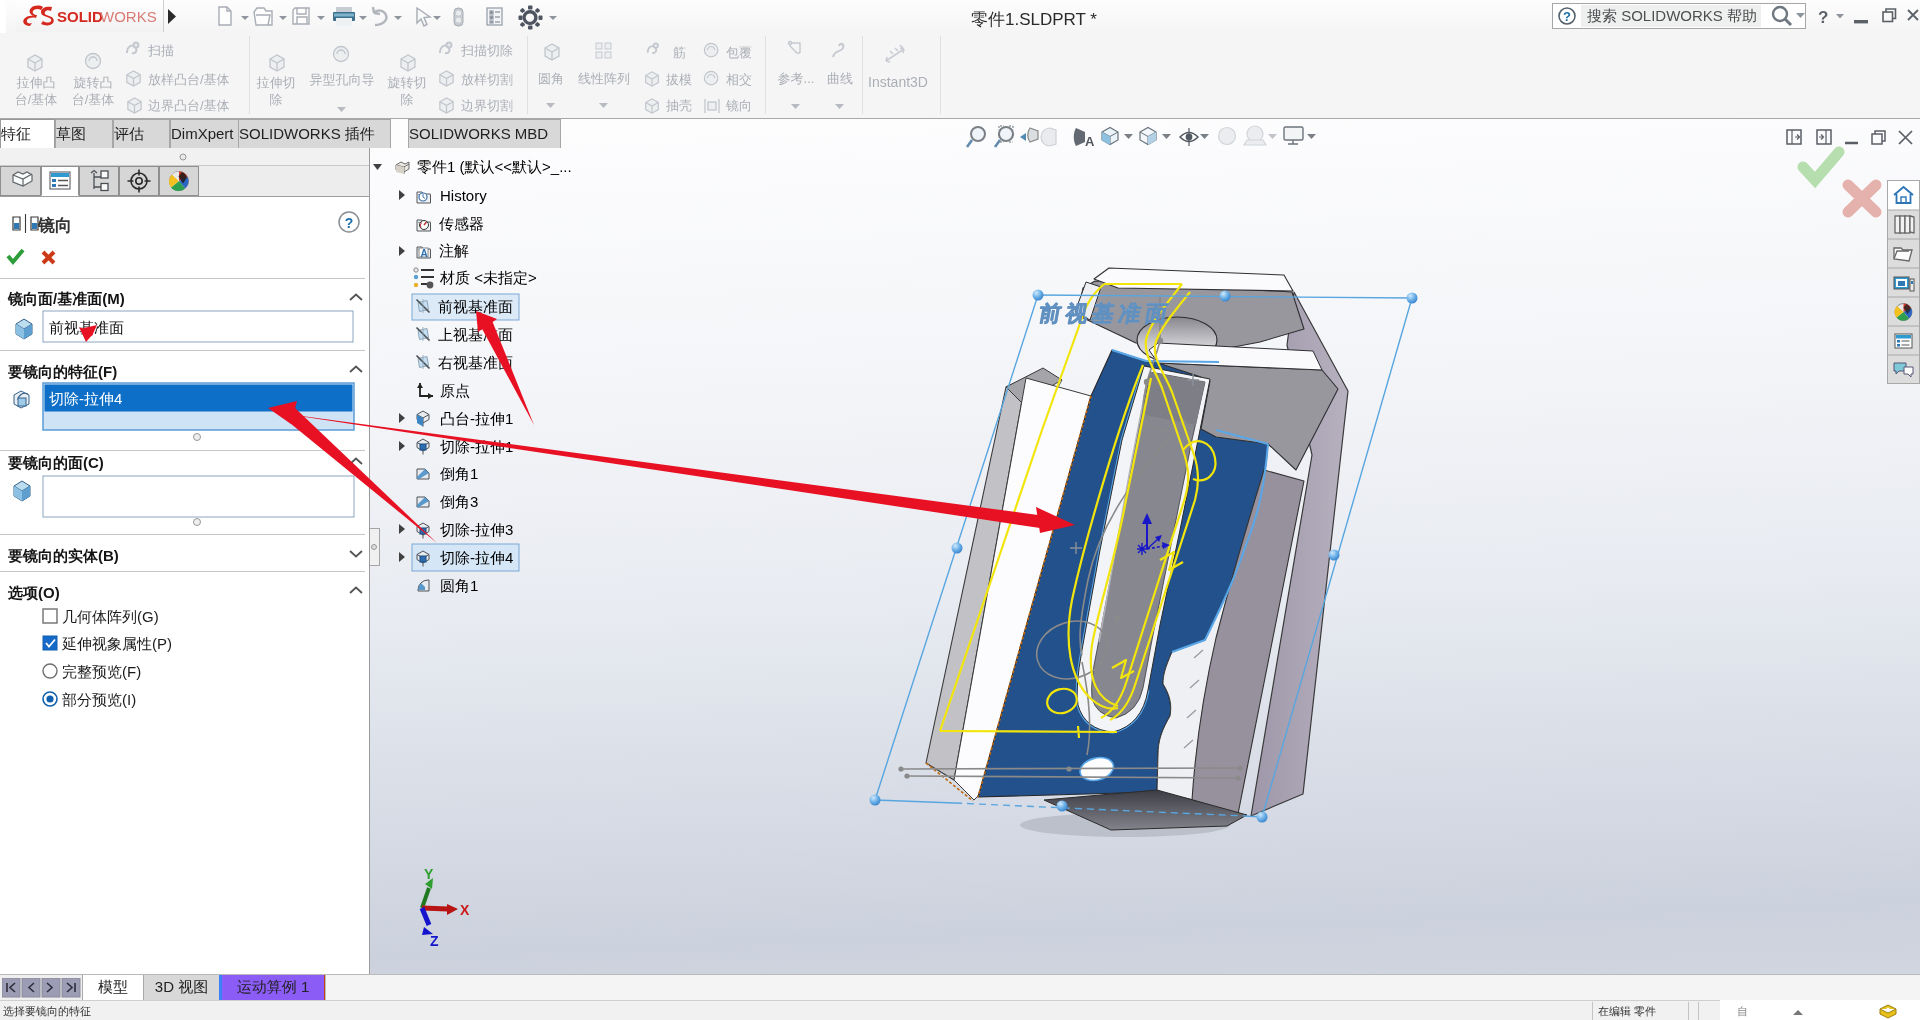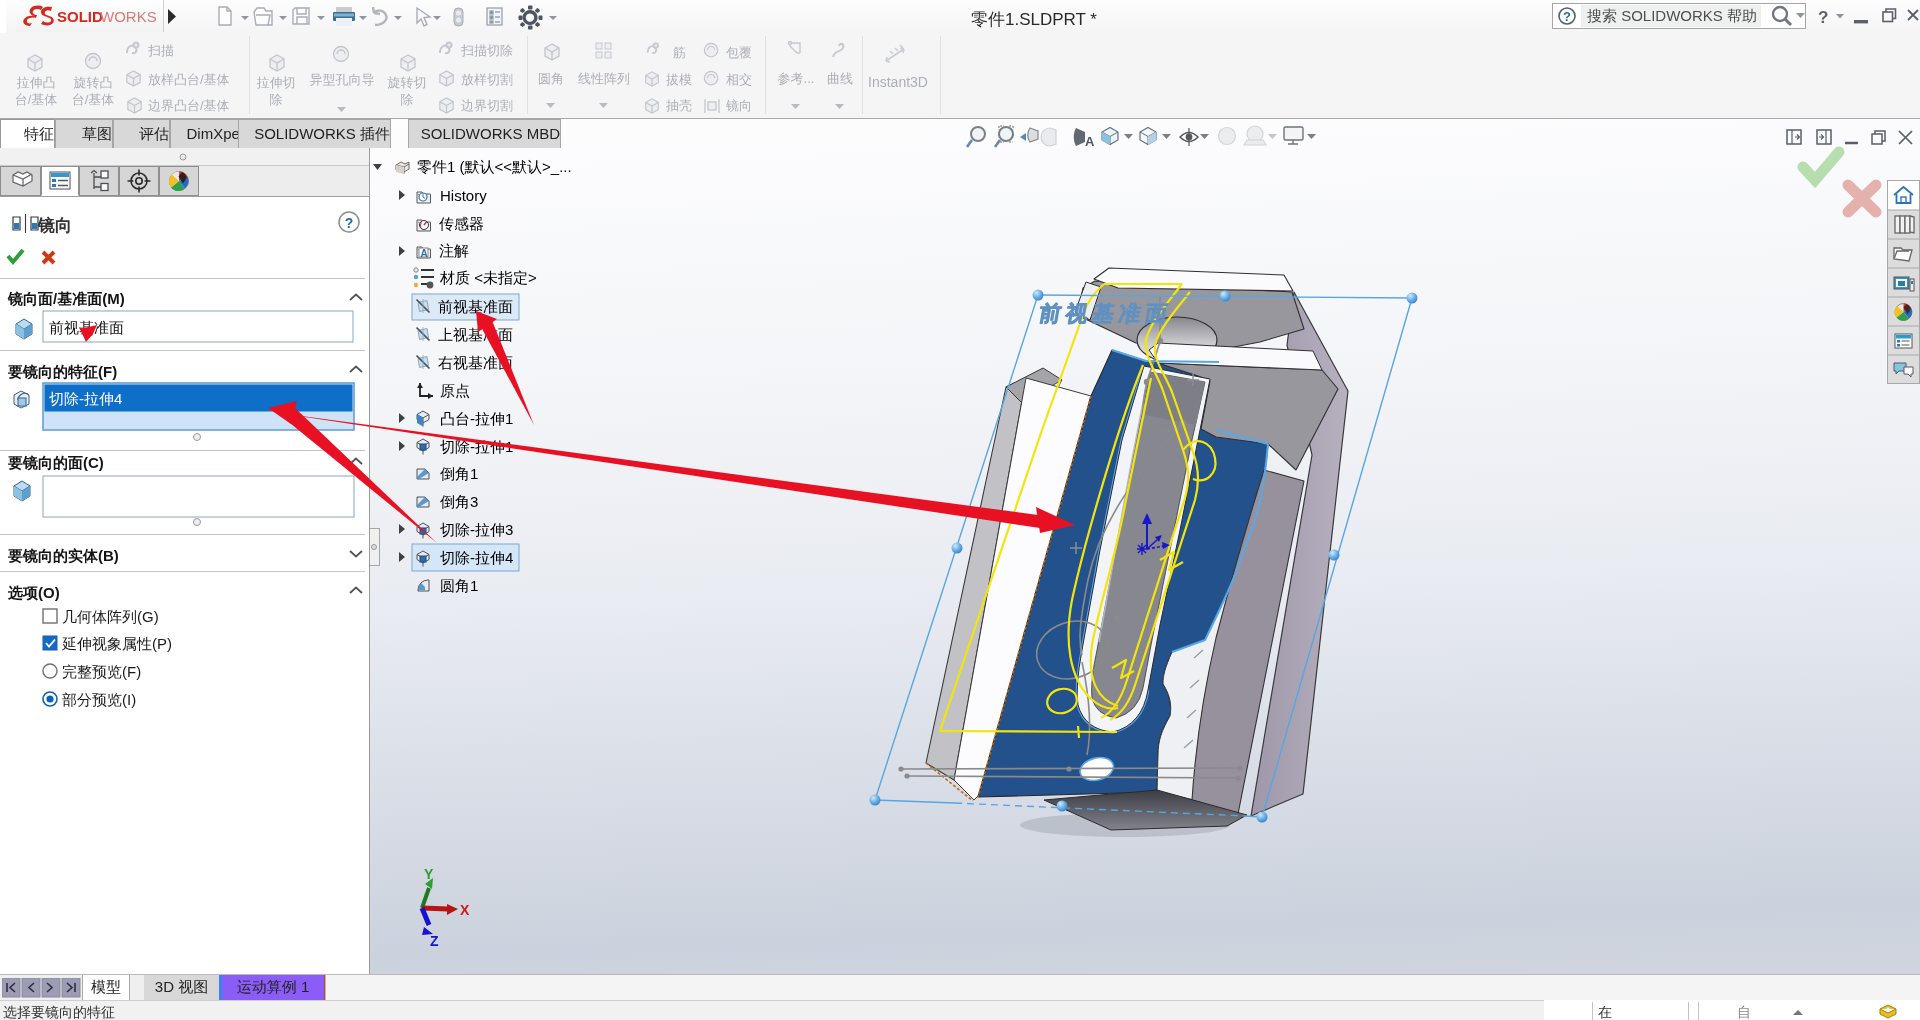--- a/index.html
+++ b/index.html
@@ -3,31 +3,31 @@
 <style>
 *{margin:0;padding:0;box-sizing:border-box}
 html,body{width:1920px;height:1020px;overflow:hidden;font-family:"Liberation Sans",sans-serif;background:#fff}
 .abs{position:absolute}
 #title{left:6px;top:0;width:1920px;height:44px;background:linear-gradient(#fdfdfd,#f2f2f3);border-bottom:1px solid #ababab}
 #logo{left:10px;top:0;width:148px;height:32px;background:linear-gradient(#ffffff,#f2f2f2);border-right:1px solid #d0d0d0}
 #ttext{left:965px;top:8px;font-size:17px;color:#2a2a2a}
 #search{left:1546px;top:3px;width:254px;height:26px;background:#fff;border:1px solid #a6a6a6}
 #ribbon{left:0;top:33px;width:1920px;height:86px;background:#f5f5f6;border-bottom:1px solid #a8a8a8;color:#a9adb3}
 #tabrow{left:0;top:119px;width:556px;height:29px}
-.tab{position:absolute;top:0;height:29px;background:#d8d8d9;border:1px solid #a6a6a6;border-bottom:none;font-size:15px;color:#1f1f1f;text-align:right;line-height:28px}
+.tab{position:absolute;top:0;height:29px;background:#d8d8d9;border:1px solid #a6a6a6;border-bottom:none;font-size:15px;color:#1f1f1f;text-align:left;line-height:28px}
 .tab.act{background:#fff;border-color:#999}
 #viewport{left:370px;top:119px;width:1550px;height:855px;background:linear-gradient(178deg,#fdfdfe 0%,#f4f5f8 30%,#e8ebf1 55%,#d6dbe5 78%,#ccd2dd 92%,#d0d5df 100%)}
 #panel{left:0;top:148px;width:370px;height:826px;background:#fff;border-right:1px solid #9b9b9e}
 #split{left:0;top:0;width:369px;height:18px;background:#f1f1f2;border-bottom:1px solid #c9c9c9}
 #ptabs{left:0;top:18px;width:369px;height:31px;background:#ededee;border-bottom:1px solid #9e9e9e}
 .ptab{position:absolute;top:0;height:30px;background:#d6d6d7;border:1px solid #8f8f8f}
 .ptab.act{background:#fff;border-bottom:1px solid #fff}
 #bottom{left:0;top:974px;width:1920px;height:26px;background:#efefef;border-top:1px solid #b9b9b9}
 .btab{position:absolute;top:0;height:25px;font-size:15px;color:#222;text-align:center;line-height:24px}
-#status{left:0;top:1000px;width:1544px;height:20px;background:#f1f1f2;border-top:1px solid #cfcfcf;font-size:14px;color:#333}
+#status{left:0;top:1000px;width:1720px;height:20px;background:#f1f1f2;border-top:1px solid #cfcfcf;font-size:11px;color:#333}
 #taskpane{left:1887px;top:180px;width:33px;height:204px;background:#dcdcdc;border:1px solid #a8a8a8}
 svg{display:block}
 </style></head>
 <body>
 <div class="abs" id="viewport">
 <svg width="1550" height="855" viewBox="370 119 1550 855" font-family="Liberation Sans">
 <defs>
  <radialGradient id="hnd" cx="0.35" cy="0.3" r="0.8">
           <stop offset="0" stop-color="#cfe9fb"></stop>
           <stop offset="0.5" stop-color="#6db1e8"></stop>
@@ -715,21 +715,21 @@
         <rect x="40" y="0" width="18" height="19"></rect>
         <rect x="60" y="0" width="18" height="19"></rect>
       </g>
   <g stroke="#2e2e3e" stroke-width="1.6" fill="none">
         <path d="M5,5 v9 M13,5 l-5,4.5 l5,4.5"></path>
         <path d="M32,5 l-5,4.5 l5,4.5"></path>
         <path d="M45,5 l5,4.5 l-5,4.5"></path>
         <path d="M73,5 v9 M65,5 l5,4.5 l-5,4.5"></path>
       </g>
  </svg>
- <div class="btab" style="left:82px;width:48px;background:#fff;border-left:1px solid #aaa;border-right:1px solid #aaa">模型</div>
+ <div class="btab" style="left:82px;width:62px;background:#fff;border-left:1px solid #aaa;border-right:1px solid #aaa">模型</div>
  <div class="btab" style="left:144px;width:78px;background:#d8d8d9;border-right:3px solid #3b82f6">3D 视图</div>
  <div class="btab" style="left:222px;width:103px;background:#8b5cf6;border-right:1px solid #c2410c">运动算例 1</div>
  <div class="abs" style="left:325px;top:0;width:1595px;height:25px;background:#f4f4f4;border-left:1px solid #bbb"></div>
 </div>
 <div class="abs" id="status">
  <div class="abs" style="left:3px;top:3px">选择要镜向的特征</div>
  <div class="abs" style="left:1592px;top:1px;width:1px;height:18px;background:#c4c4c4"></div>
  <div class="abs" style="left:1598px;top:3px">在编辑 零件</div>
  <div class="abs" style="left:1688px;top:1px;width:1px;height:18px;background:#c4c4c4"></div>
  <div class="abs" style="left:1698px;top:1px;width:1px;height:18px;background:#c4c4c4"></div>

